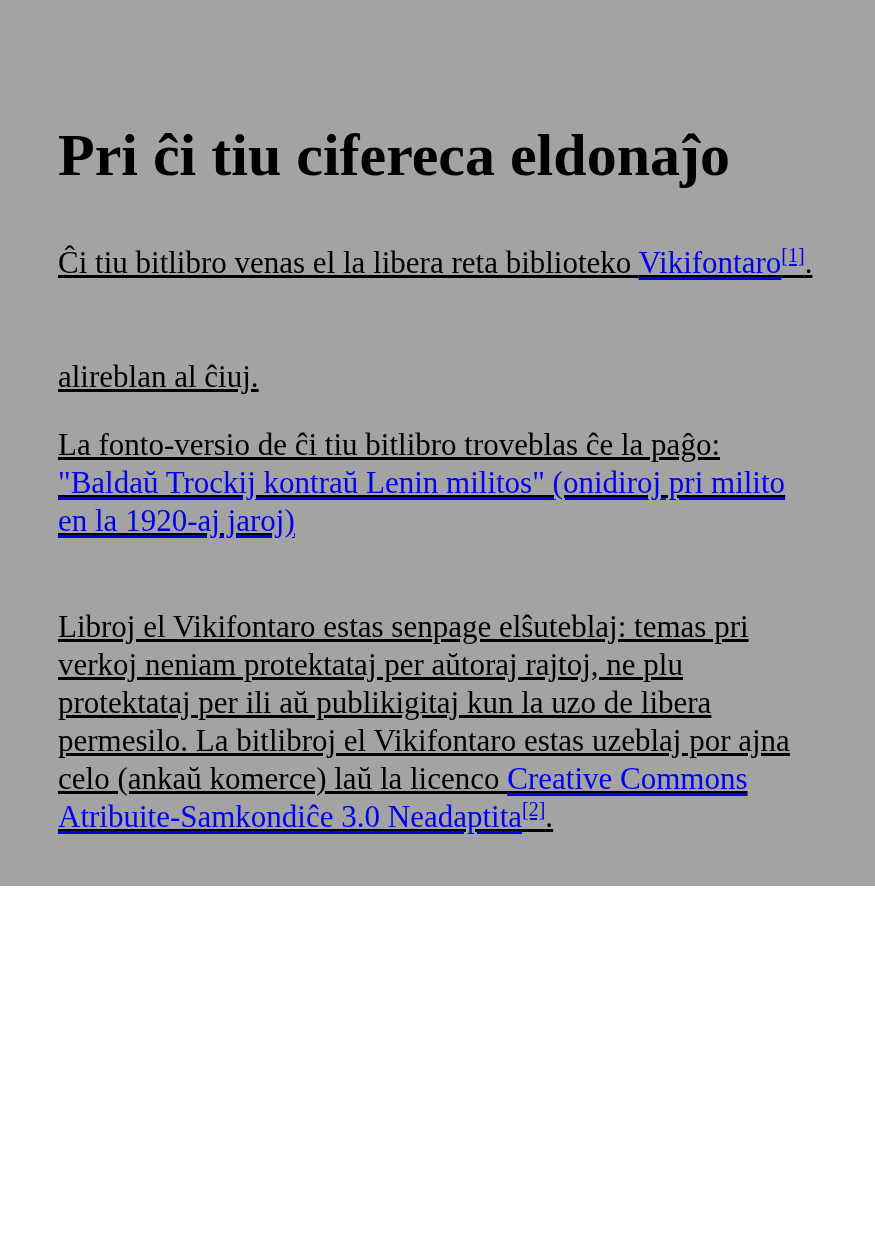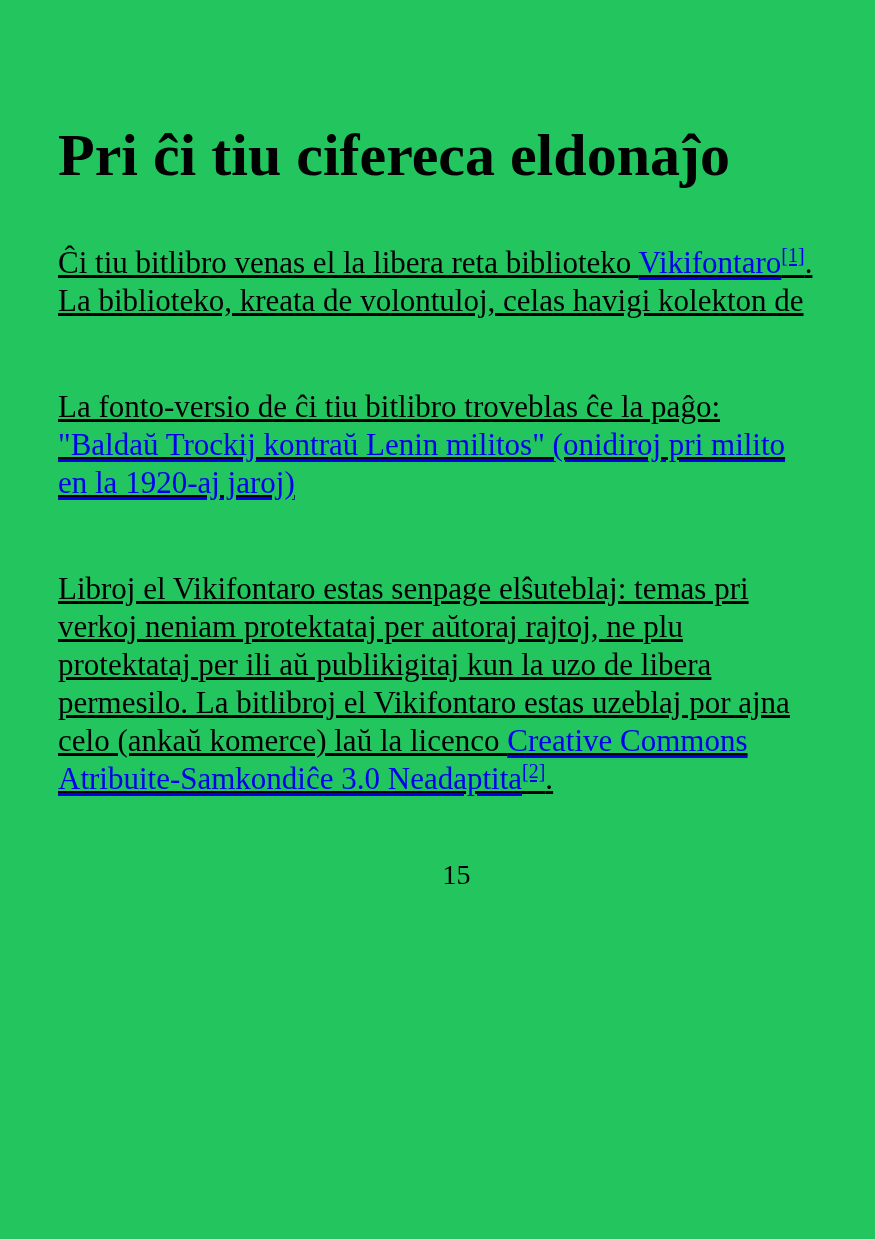--- a/index.html
+++ b/index.html
@@ -3,23 +3,23 @@
 <meta charset="utf-8">
 <style>
   html, body {
     margin: 0;
     padding: 0;
     background: #ffffff;
   }
   .page {
     position: relative;
     width: 875px;
-    height: 1239px;
+    height: 886px;
     box-sizing: border-box;
-    background: #22c55e;
+    background: #a3a3a3;
     color: #000000;
     font-family: "Liberation Serif", "DejaVu Serif", serif;
     padding: 120px 20px 0 58px;
     overflow: hidden;
   }
   h1.title {
     margin: 0 0 54px 0;
     font-size: 60px;
     line-height: 70px;
     font-weight: bold;
@@ -58,21 +58,21 @@
     line-height: 38px;
     text-align: center;
   }
 </style>
 </head>
 <body>
 
 <div class="page" style="--link-color: #0000ee;">
   <h1 class="title">Pri ĉi tiu cifereca eldonaĵo</h1>
   <div class="body-text" id="body-text">
-      <p class="para"><span>Ĉi tiu bitlibro venas el la libera reta biblioteko </span><a class="link">Vikifontaro</a><sup class="link-sup"><a class="link">[1]</a></sup><span>.</span><br><span>La biblioteko, kreata de volontuloj, celas havigi kolekton de</span><br><br></p>
+      <p class="para"><span>Ĉi tiu bitlibro venas el la libera reta biblioteko </span><a class="link">Vikifontaro</a><sup class="link-sup"><a class="link">[1]</a></sup><span>.</span><br><br><br><span>alireblan al ĉiuj.</span></p>
       <p class="para"><span>La fonto-versio de ĉi tiu bitlibro troveblas ĉe la paĝo:</span><br><a class="link">"Baldaŭ Trockij kontraŭ Lenin militos" (onidiroj pri milito</a><br><a class="link">en la 1920-aj jaroj)</a></p>
       <div class="blank-line" style="visibility: hidden;">&nbsp;</div>
       <p class="para"><span>Libroj el Vikifontaro estas senpage elŝuteblaj: temas pri</span><br><span>verkoj neniam protektataj per aŭtoraj rajtoj, ne plu</span><br><span>protektataj per ili aŭ publikigitaj kun la uzo de libera</span><br><span>permesilo. La bitlibroj el Vikifontaro estas uzeblaj por ajna</span><br><span>celo (ankaŭ komerce) laŭ la licenco </span><a class="link">Creative Commons</a><br><a class="link">Atribuite-Samkondiĉe 3.0 Neadaptita</a><sup class="link-sup"><a class="link">[2]</a></sup><span>.</span></p>
     </div>
   <div class="footer">
     <span>15</span>
   </div>
 </div>
 
 </body></html>

